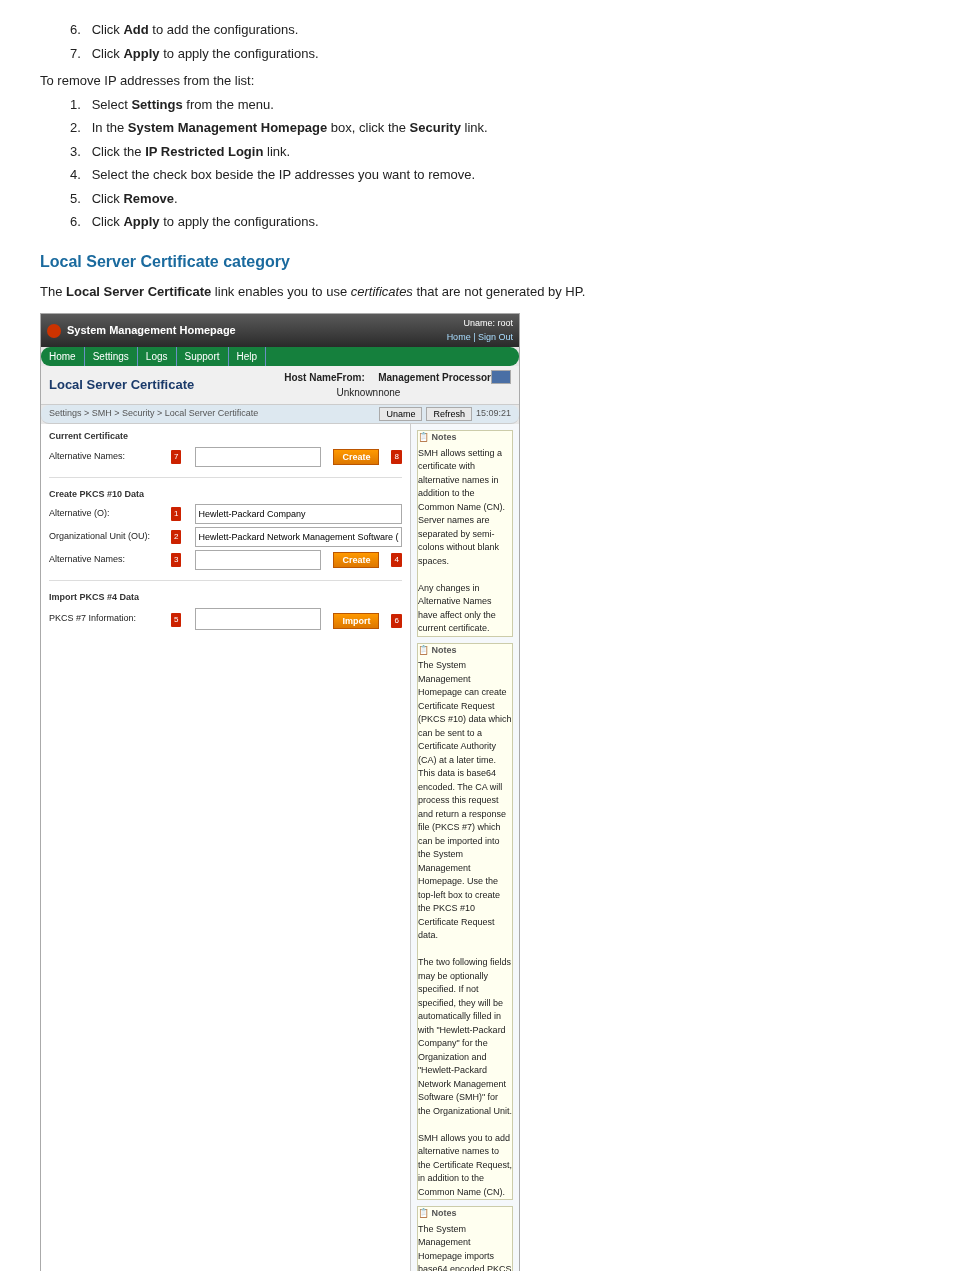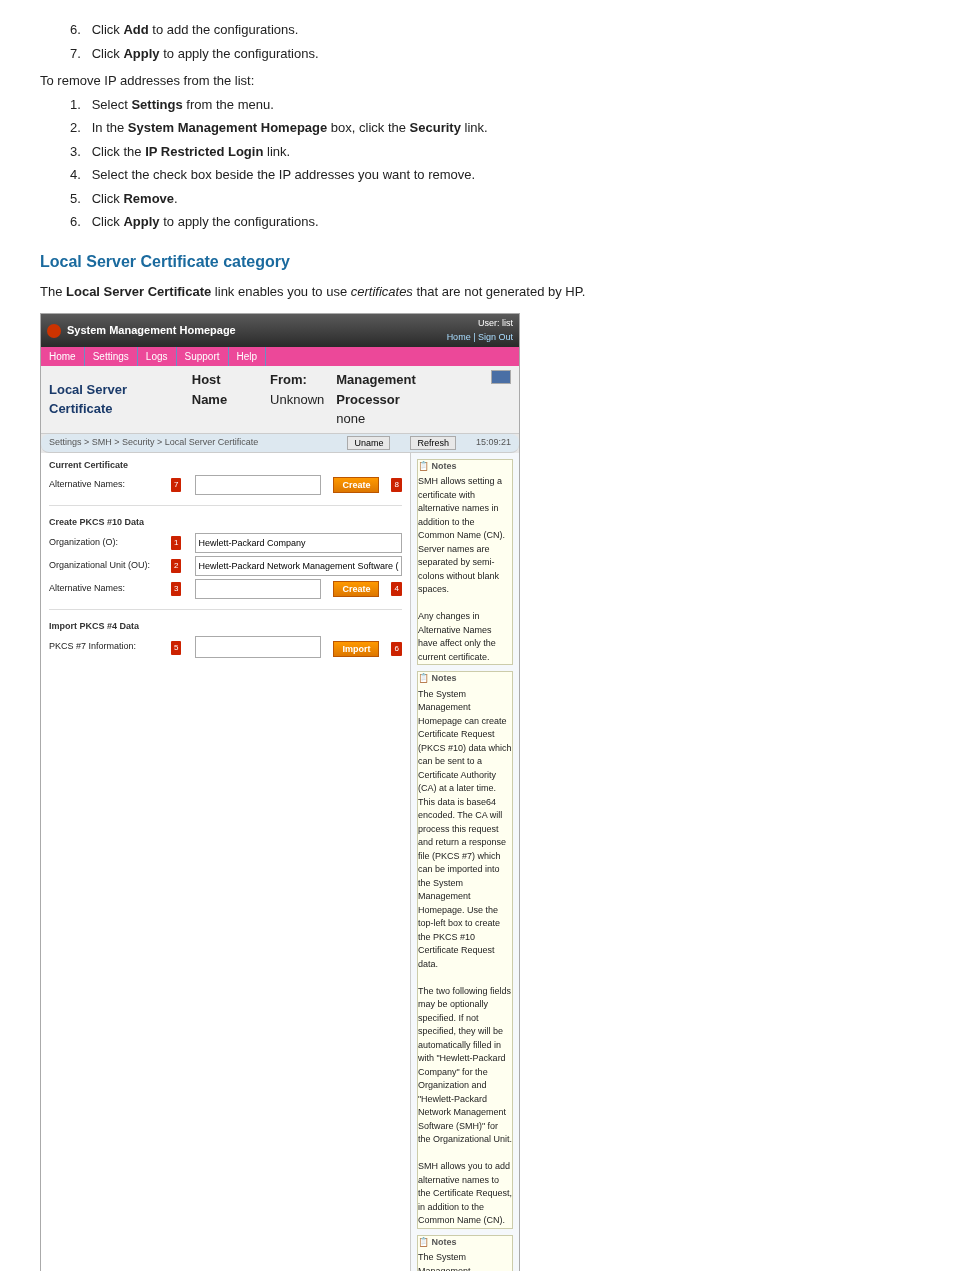--- a/index.html
+++ b/index.html
@@ -41,40 +41,41 @@
     }
     .smh-logo {
       width: 14px; height: 14px;
       background: #cc3300;
       border-radius: 50%;
       display: inline-block;
     }
     .smh-title-text { font-size: 11px; font-weight: bold; flex: 1; }
     .smh-user-info { font-size: 9px; text-align: right; }
     .smh-nav {
-      background: #ec4899;
+      background: #15803d;
       display: flex;
       gap: 0;
+      border-radius: 9px;
     }
     .smh-nav-item {
       color: #fff;
       padding: 2px 8px;
       font-size: 10px;
       border-right: 1px solid #6a8fc5;
     }
     .smh-header-bar {
       background: #f0f0f0;
       border-bottom: 1px solid #ccc;
       padding: 4px 8px;
       display: flex;
       justify-content: space-between;
       align-items: center;
     }
     .smh-page-title { font-size: 13px; font-weight: bold; color: #1a3a6a; }
-    .smh-host-info { font-size: 13px; display: flex; gap: 12px; }
+    .smh-host-info { font-size: 10px; display: flex; }
     .smh-breadcrumb {
       background: #dde8f0;
       padding: 2px 8px;
       font-size: 9px;
       color: #555;
       border-bottom: 1px solid #ccc;
       display: flex;
       justify-content: space-between;
       align-items: center;
       border-radius: 8px;
@@ -133,21 +134,21 @@
       cursor: pointer;
     }
     .notes-box {
       background: #fffff0;
       border: 1px solid #cca;
       font-size: 9px;
       margin-bottom: 6px;
     }
     .notes-title { font-weight: bold; color: #555; margin-bottom: 2px; }
     .divider { border: none; border-top: 1px solid #ddd; margin: 10px 0; }
-    .smh-actions { display: flex; gap: 20px; align-items: center; }
+    .smh-actions { display: flex; gap: 4px; align-items: center; }
     .action-btn {
       background: #e8e8e8;
       border: 1px solid #aaa;
       padding: 1px 6px;
       font-size: 9px;
       cursor: pointer;
     }
     .smh-grid-icon {
       width: 20px; height: 14px;
       background: #4a6fa5;
@@ -178,21 +179,21 @@
 <p style="margin-bottom:10px; font-size:13px;">
   The <strong>Local Server Certificate</strong> link enables you to use <em>certificates</em> that are not generated by HP.
 </p>
 
 <div class="screenshot-container">
 
   <div class="smh-titlebar">
     <span class="smh-logo"></span>
     <span class="smh-title-text">System Management Homepage</span>
     <div class="smh-user-info">
-      <div>User: list</div>
+      <div>Uname: root</div>
       <div style="color:#adf;">Home | Sign Out</div>
     </div>
   </div>
 
   <div class="smh-nav">
     <span class="smh-nav-item">Home</span>
     <span class="smh-nav-item">Settings</span>
     <span class="smh-nav-item">Logs</span>
     <span class="smh-nav-item">Support</span>
     <span class="smh-nav-item">Help</span>
@@ -238,21 +239,21 @@
           <input class="form-input" type="text" value="" style="flex: 1 1 0%;">
           <button class="btn-create">Create</button>
           <span style="background:#cc2200;color:#fff;font-size:8px;padding:1px 3px;border-radius:1px;">8</span>
         </div>
       </div>
       <hr class="divider">
 
       <div class="form-section">
         <div class="form-section-title">Create PKCS #10 Data</div>
         <div class="form-row">
-          <span class="form-label">Organization (O):</span>
+          <span class="form-label">Alternative (O):</span>
           <span style="background:#cc2200;color:#fff;font-size:8px;padding:1px 3px;margin-right:2px;border-radius:1px;">1</span>
           <input class="form-input" type="text" value="Hewlett-Packard Company" style="flex: 1 1 0%;">
         </div>
         <div class="form-row">
           <span class="form-label">Organizational Unit (OU):</span>
           <span style="background:#cc2200;color:#fff;font-size:8px;padding:1px 3px;margin-right:2px;border-radius:1px;">2</span>
           <input class="form-input" type="text" value="Hewlett-Packard Network Management Software (SMH)" style="flex: 1 1 0%;">
         </div>
         <div class="form-row">
           <span class="form-label">Alternative Names:</span>

